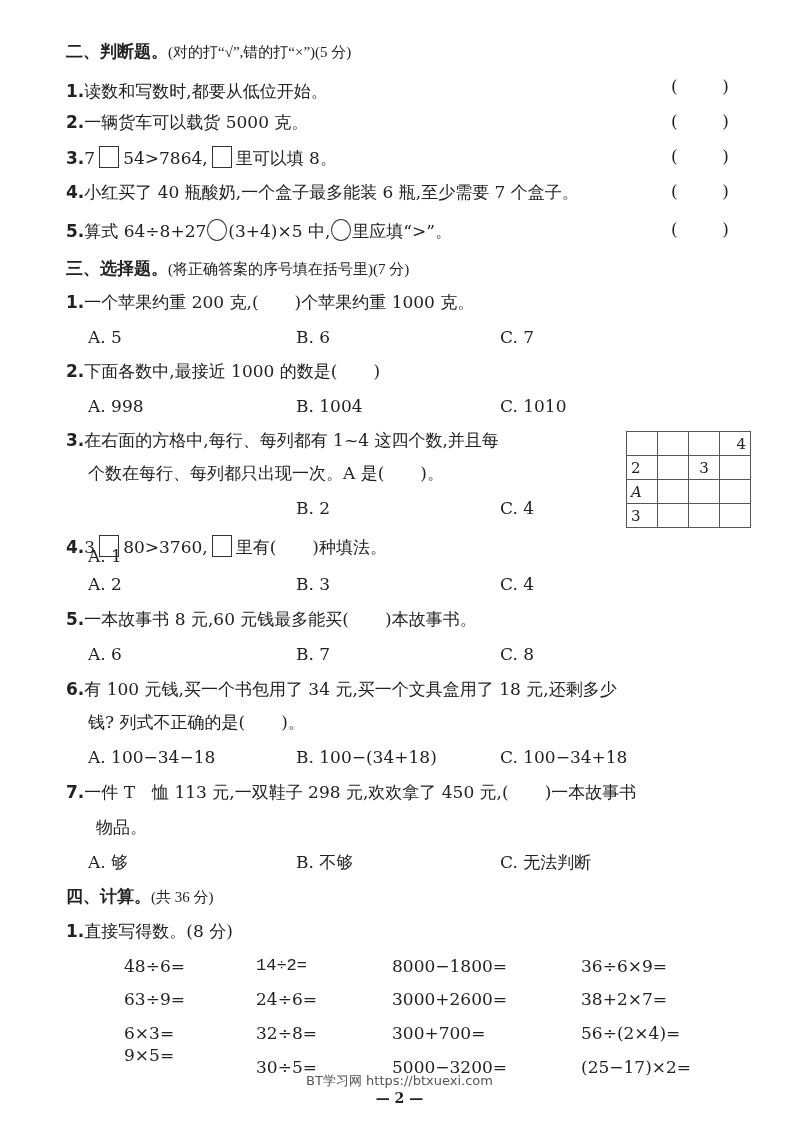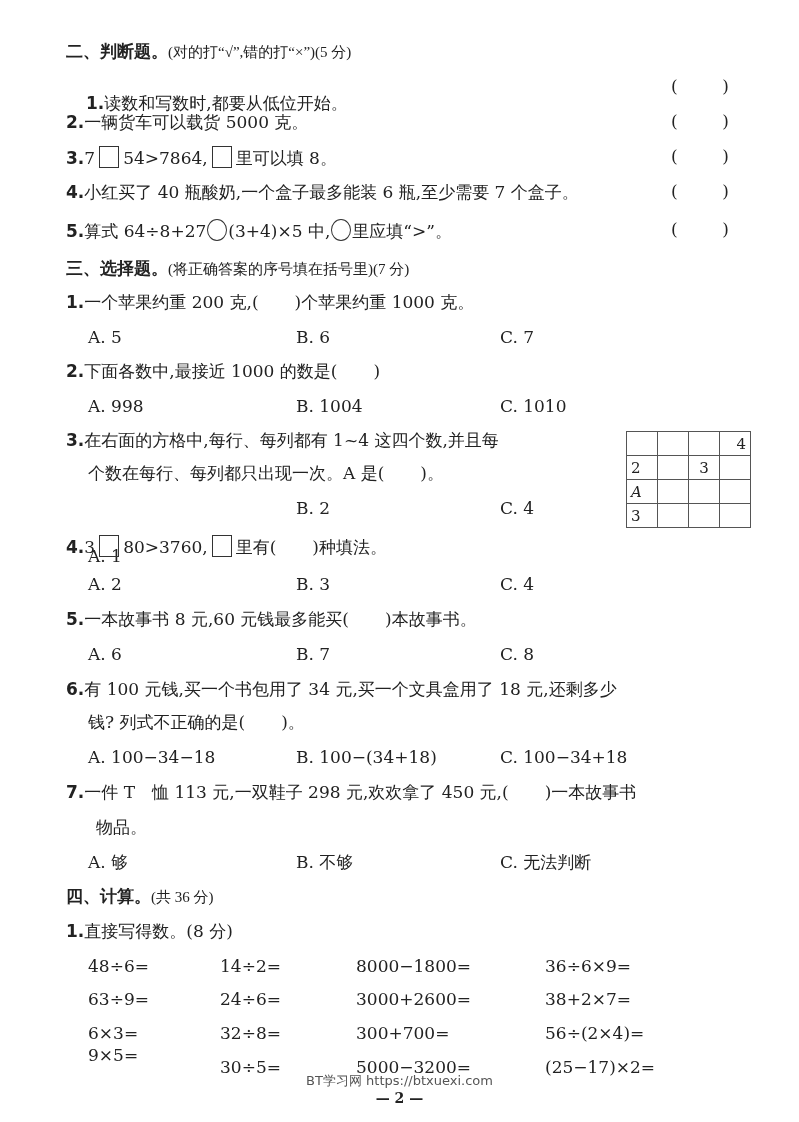--- a/index.html
+++ b/index.html
@@ -35,38 +35,38 @@
     position: absolute; left: 626px; top: 431px;
     border-collapse: collapse;
   }
   .grid td {
     width: 26px; height: 23px; border: 1px solid #555; padding: 0 0 0 4px;
     font-size: 15px; vertical-align: middle; text-align: left;
   }
   .grid td.r { text-align: right; padding: 0 4px 0 0; }
   .grid td.c { text-align: center; padding: 0; }
   .italic { font-style: italic; }
-  .calc { position: absolute; font-size: 17px; white-space: nowrap; }
+  .calc { position: absolute; font-size: 17px; white-space: nowrap; margin-left: 36px; }
   .footer {
     position: absolute; top: 1072px; left: 0; right: 0; text-align: center;
     font-family: "DejaVu Sans", sans-serif; font-size: 13px; color: #555;
   }
   .pagenum {
     position: absolute; top: 1090px; left: 0; right: 0; text-align: center;
     font-size: 14px; font-weight: bold;
   }
 </style>
 </head>
 <body>
 
 <div class="line sec" style="top:40px;">
   <span>二、判断题。</span><span class="note">(对的打“√”,错的打“×”)(5 分)</span>
 </div>
 
-<div class="line" style="top:92px;margin-left:20px;">
+<div class="line" style="top:80px;">
   <span class="num">1.</span><span>读数和写数时,都要从低位开始。</span>
 </div>
 <div class="paren" style="top:76px;">
     <span>(</span>
     <span>)</span>
   </div>
 
 <div class="line" style="top:111px;">
   <span class="num">2.</span><span>一辆货车可以载货 5000 克。</span>
 </div>
@@ -206,21 +206,21 @@
 
 <div class="line sec" style="top:885px;">
   <span>四、计算。</span><span class="note">(共 36 分)</span>
 </div>
 <div class="line" style="top:920px;">
   <span class="num">1.</span><span>直接写得数。(8 分)</span>
 </div>
 
 <div>
   <span class="calc" style="left:88px;top:956px;">48÷6=</span>
-  <span class="calc" style="left:220px;top:956px;">14÷2=</span>
+  <span class="calc" style="left:220px;top:956px;font-family:Liberation Mono, monospace;">14÷2=</span>
   <span class="calc" style="left:356px;top:956px;">8000−1800=</span>
   <span class="calc" style="left:545px;top:956px;">36÷6×9=</span>
 
   <span class="calc" style="left:88px;top:989px;">63÷9=</span>
   <span class="calc" style="left:220px;top:989px;">24÷6=</span>
   <span class="calc" style="left:356px;top:989px;">3000+2600=</span>
   <span class="calc" style="left:545px;top:989px;">38+2×7=</span>
 
   <span class="calc" style="left:88px;top:1023px;">6×3=</span>
   <span class="calc" style="left:220px;top:1023px;">32÷8=</span>

